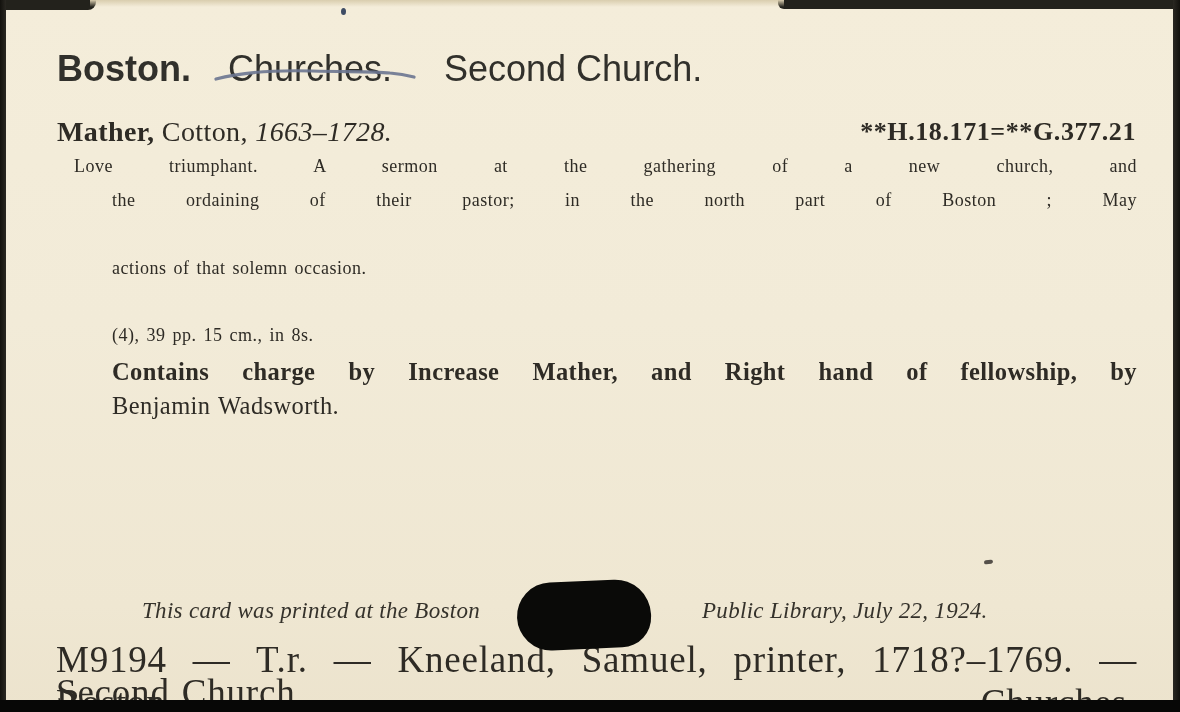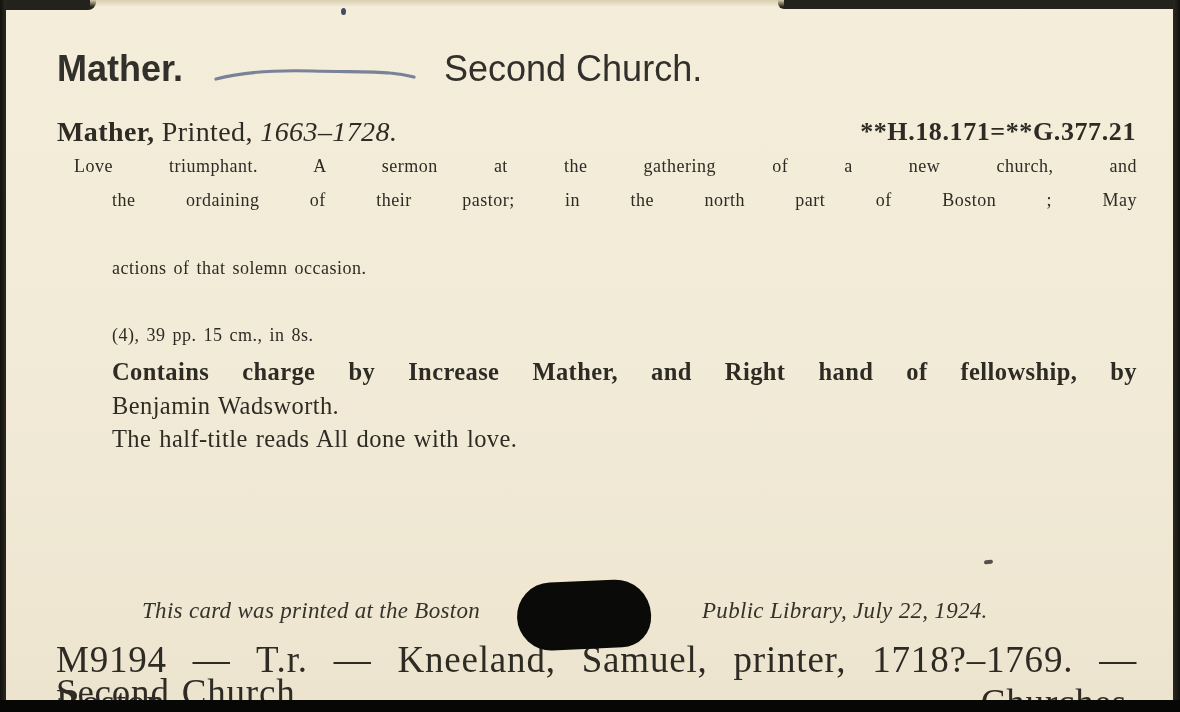--- a/index.html
+++ b/index.html
@@ -44,39 +44,39 @@
   .speck{position:absolute;border-radius:50%;}
   #speck-top{left:341px;top:8px;width:5px;height:7px;background:#3e4c64;}
   #speck-right{left:984px;top:560px;width:9px;height:4px;border-radius:2px;background:#55504a;transform:rotate(-8deg);}
 </style>
 </head>
 <body>
 
 <div id="stage">
   <div id="card">
 
-    <span class="heading-word bold" style="left:57px;top:48px;">Mather.</span>
+    <span class="heading-word bold" style="left:57px;top:48px;">Boston.</span>
+    <span class="heading-word" style="left:228px;top:48px;">Churches.</span>
     <span class="heading-word" style="left:444px;top:48px;">Second Church.</span>
     <svg id="strike-svg" viewBox="0 0 202 20">
       <path d="M2,15 C28,8 62,6 98,7 C134,8 158,7 176,9 C188,10 196,12 200,13" fill="none" stroke="#6b7590" stroke-width="3.2" stroke-linecap="round" opacity="0.9"></path>
     </svg>
 
     <div class="line ink entry" style="left:57px;top:116px;">
-      <span class="bold">Mather,</span><span> Printed, </span><span class="dates">1663–1728.</span>
+      <span class="bold">Mather,</span><span> Cotton, </span><span class="dates">1663–1728.</span>
     </div>
     <div class="callno ink" style="right:44px;top:117px;">**H.18.171=**G.377.21</div>
 
     <div class="line ink body-line just" style="left:74px;top:156px;width:1063px;">Love triumphant.  A sermon at the gathering of a new church, and</div>
     <div class="line ink body-line just" style="left:112px;top:190px;width:1025px;">the ordaining of their pastor; in the north part of Boston ; May</div>
     <div class="line ink body-line" style="left:112px;top:258px;">actions of that solemn occasion.</div>
     <div class="line ink body-line" style="left:112px;top:325px;">(4), 39 pp.  15 cm., in 8s.</div>
 
     <div class="line ink note-line just" style="left:112px;top:358px;width:1025px;font-weight:bold;">Contains charge by Increase Mather, and Right hand of fellowship, by</div>
     <div class="line ink note-line" style="left:112px;top:392px;">Benjamin Wadsworth.</div>
-    <div class="line ink note-line" style="left:112px;top:425px;">The half-title reads All done with love.</div>
 
     <div class="stamp" style="left:142px;top:598px;">This card was printed at the Boston</div>
     <div class="stamp" style="left:702px;top:598px;">Public Library, July 22, 1924.</div>
 
     <div class="line ink footer-line just" style="left:56px;top:638px;width:1081px;">M9194 — T.r. — Kneeland, Samuel, printer, 1718?–1769. — Boston. Churches.</div>
     <div class="line ink footer-line" style="left:56px;top:671px;">Second Church.</div>
 
     <div id="redaction"></div>
 
     <div class="speck" id="speck-top"></div>

